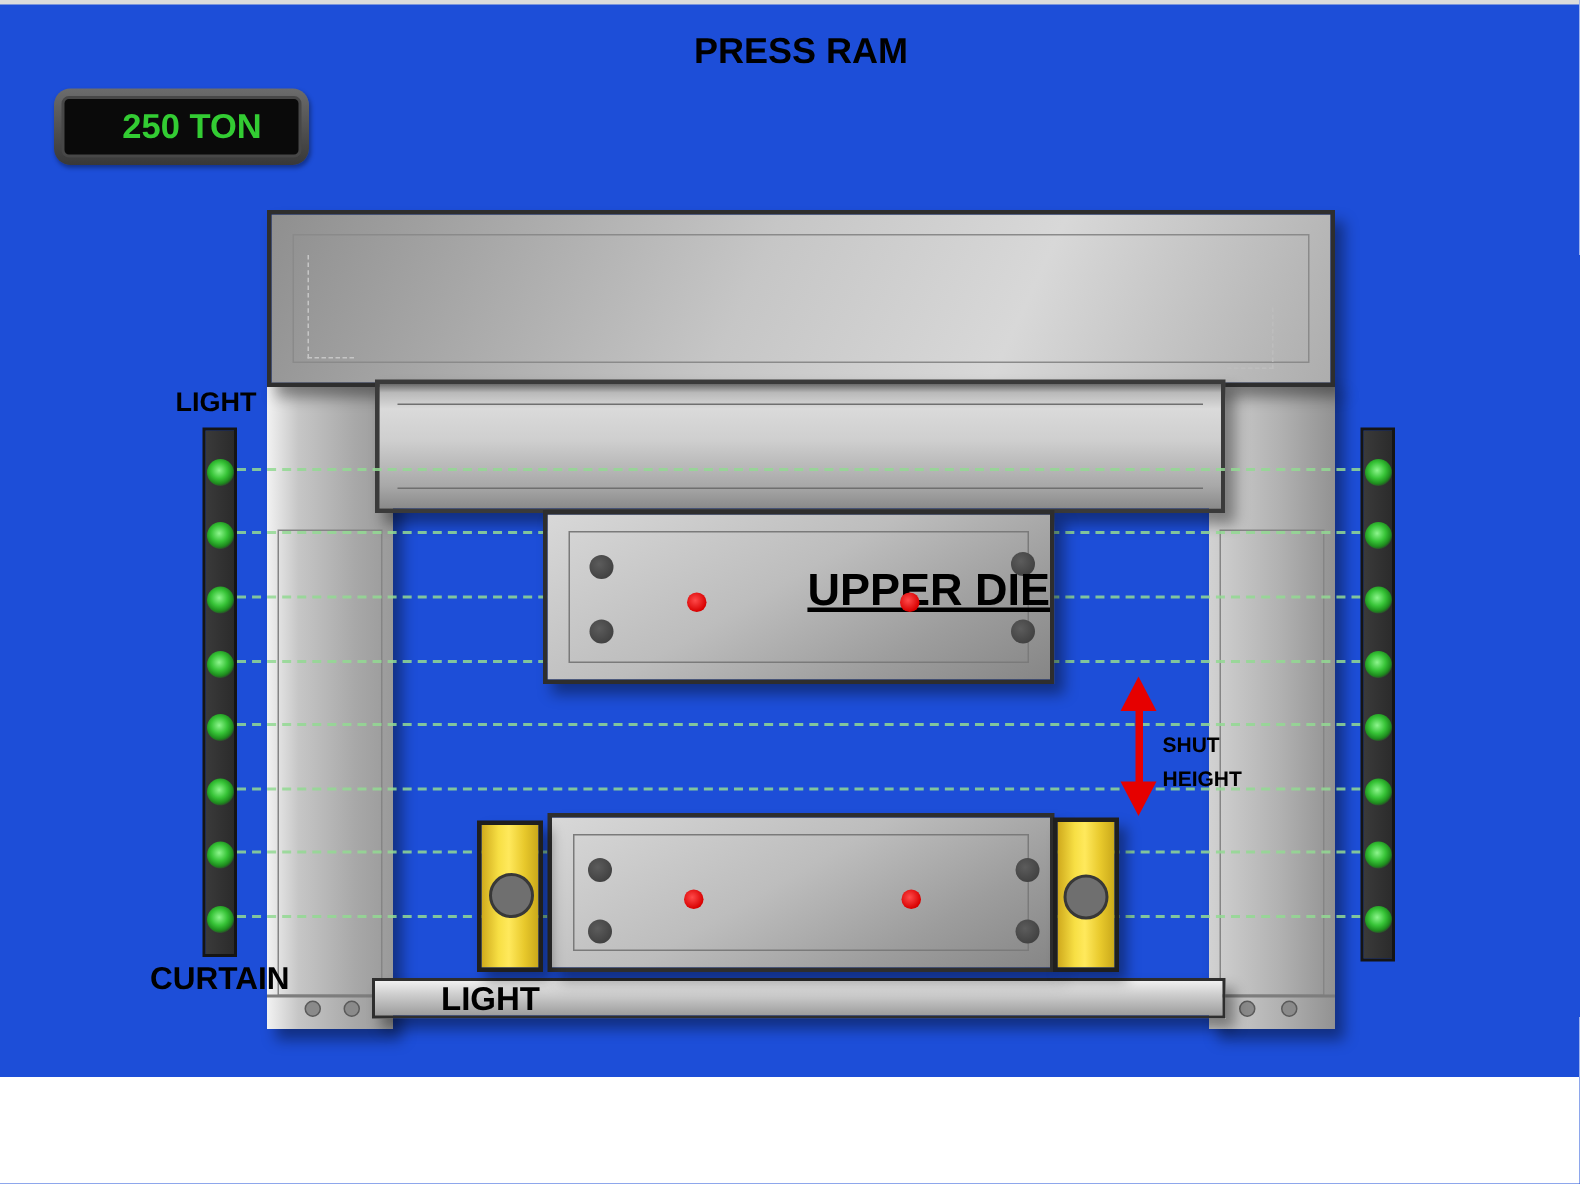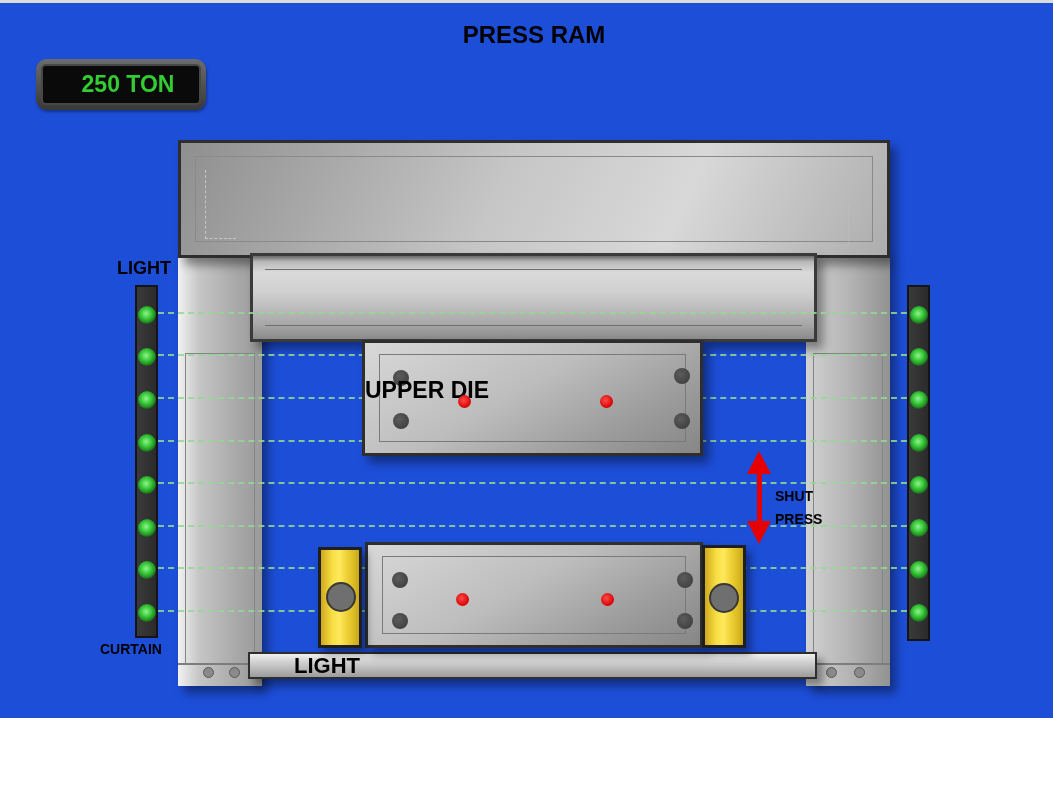--- a/index.html
+++ b/index.html
@@ -45,21 +45,21 @@
 
   .ram{left:250px;top:253px;width:567px;height:89px;z-index:3;
          background:linear-gradient(to bottom,#6a6a6a 0%,#b9b9b9 7%,#dadada 20%,#cfcfcf 45%,#a8a8a8 82%,#8a8a8a 100%);
          border:3px solid #3a3a3a;box-sizing:border-box;}
   .ram-line{position:absolute;left:12px;right:12px;height:0;border-top:1.5px solid #6f6f6f;}
 
   .die{z-index:7;background:linear-gradient(150deg,#d8d8d8 0%,#bdbdbd 45%,#9d9d9d 75%,#868686 100%);}
   .die-upper{left:362px;top:340px;width:341px;height:116px;}
   .die-lower{left:365px;top:542px;width:338px;height:106px;}
   .die-inner{position:absolute;left:14px;right:14px;top:11px;bottom:11px;border:1px solid #7a7a7a;}
-  .die-label{position:absolute;left:0;width:100%;text-align:left;font-weight:bold;font-size:23px;color:#000;}
+  .die-label{position:absolute;left:0;width:100%;text-align:right;font-weight:bold;font-size:30px;color:#000;text-decoration:underline;}
   .bolt{position:absolute;width:16px;height:16px;border-radius:50%;
         background:radial-gradient(circle at 40% 38%,#5c5c5c,#3f3f3f 80%);}
   .reddot{position:absolute;width:13px;height:13px;border-radius:50%;
         background:radial-gradient(circle at 42% 40%,#ff4a4a,#d80000 70%);z-index:8;}
 
   .clamp{z-index:7;border:3px solid #1f1f1f;box-sizing:border-box;
         background:linear-gradient(to right,#cfa91c 0%,#f7df44 30%,#ffe95c 48%,#e8c92c 75%,#c9a81a 100%);
         box-shadow:5px 6px 8px rgba(0,0,0,0.38);}
   .clamp-left{left:318px;top:547px;width:44px;height:101px;}
   .clamp-right{left:702px;top:545px;width:44px;height:103px;}
@@ -77,21 +77,21 @@
        background:radial-gradient(circle at 45% 42%,#8df58d 0%,#37c437 38%,#1e8c1e 62%,rgba(20,70,20,0) 78%);}
   .beam{position:absolute;left:158px;width:749px;height:0;border-top:2px dashed #93da93;opacity:0.85;z-index:5;}
 
   
   .arrow-shaft{left:757px;top:468px;width:5px;height:58px;background:#e60000;z-index:8;}
   .arrow-head{width:0;height:0;border-left:12px solid transparent;border-right:12px solid transparent;z-index:8;}
   .arrow-up{left:747px;top:451px;border-bottom:23px solid #e60000;}
   .arrow-down{left:747px;top:521px;border-top:23px solid #e60000;}
 
   .lbl-light{left:117px;top:258px;font-size:18px;z-index:9;}
-  .lbl-curtain{left:100px;top:641px;font-size:14px;z-index:9;}
+  .lbl-curtain{left:100px;top:641px;font-size:21px;z-index:9;}
   .lbl-clamp{left:294px;top:653px;font-size:22px;z-index:9;}
   .lbl-shut{left:775px;top:485px;font-size:14px;line-height:23px;z-index:9;}
 </style>
 </head>
 <body>
 
 <div id="stage">
 
   <div class="abs top-strip"></div>
 
@@ -179,21 +179,21 @@
   </div>
   <div class="abs clamp clamp-right">
     <div class="clamp-circle" style="left:4px;top:35px;"></div>
   </div>
 
   <div class="abs arrow-head arrow-up"></div>
   <div class="abs arrow-shaft"></div>
   <div class="abs arrow-head arrow-down"></div>
   <div class="lbl lbl-shut">
     <div>SHUT</div>
-    <div>PRESS</div>
+    <div>HEIGHT</div>
   </div>
 
 <div class="beam" style="top: 312px; border-top-color: rgb(147, 218, 147);"></div>
     <div class="beam" style="top: 354px; border-top-color: rgb(147, 218, 147);"></div>
     <div class="beam" style="top: 397px; border-top-color: rgb(147, 218, 147);"></div>
     <div class="beam" style="top: 440px; border-top-color: rgb(147, 218, 147);"></div>
     <div class="beam" style="top: 482px; border-top-color: rgb(147, 218, 147);"></div>
     <div class="beam" style="top: 525px; border-top-color: rgb(147, 218, 147);"></div>
     <div class="beam" style="top: 567px; border-top-color: rgb(147, 218, 147);"></div>
     <div class="beam" style="top: 610px; border-top-color: rgb(147, 218, 147);"></div>

